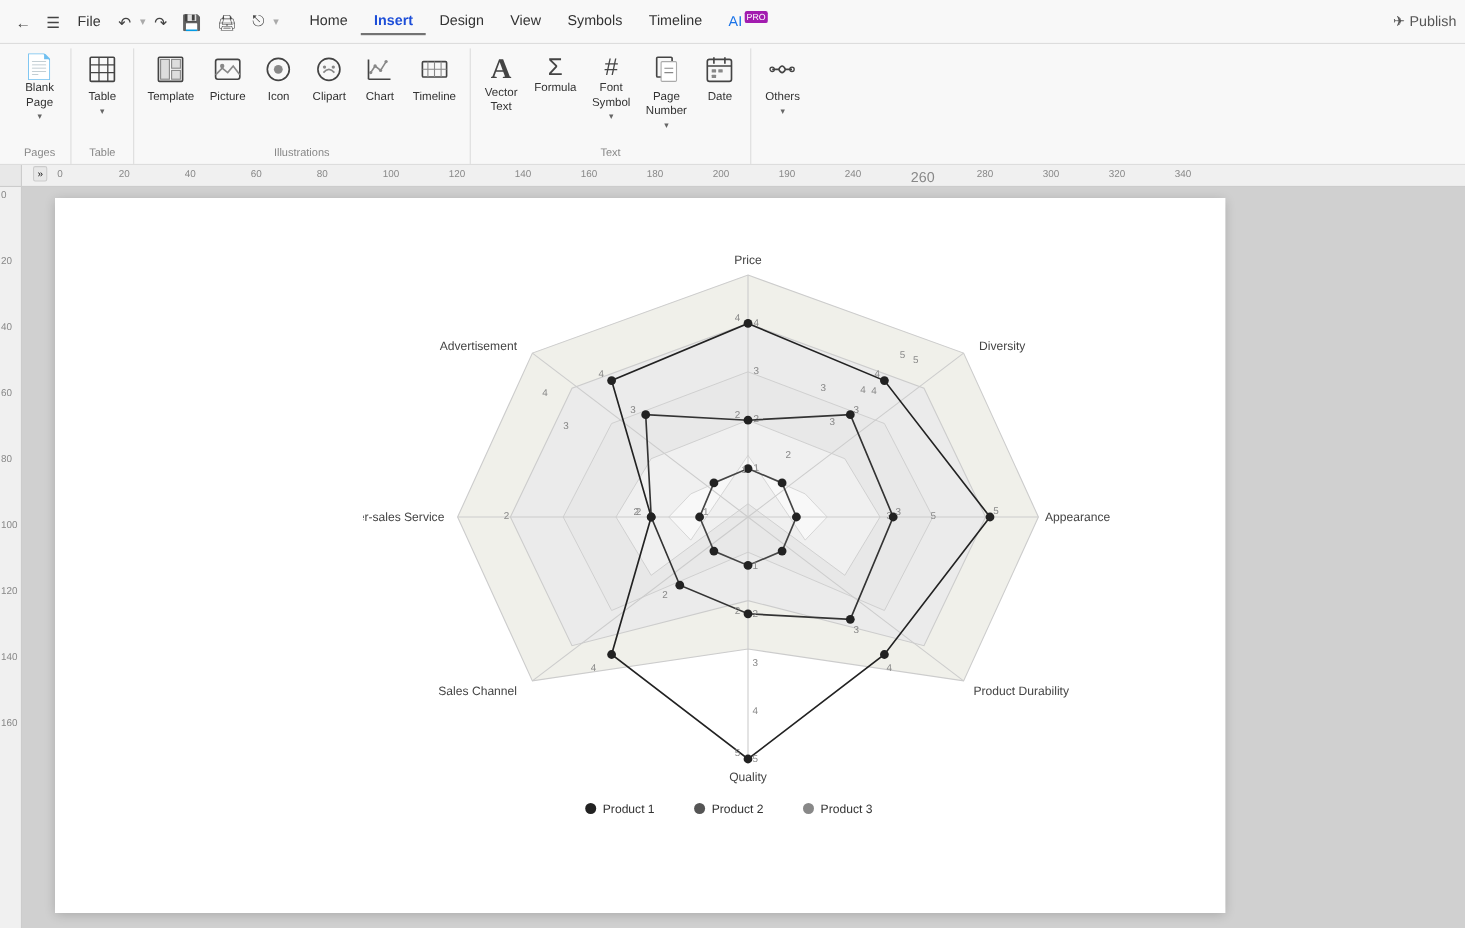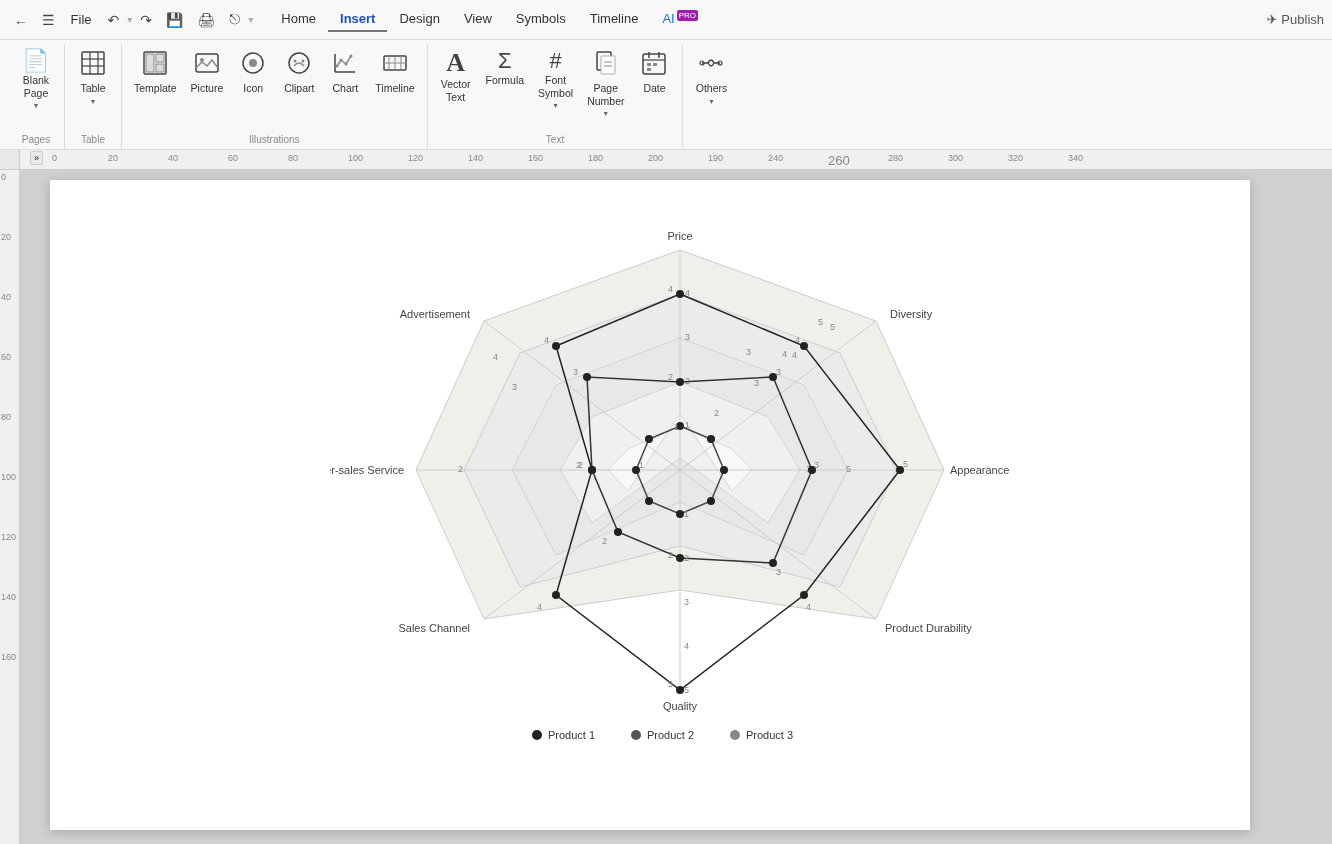--- a/index.html
+++ b/index.html
@@ -310,21 +310,21 @@
     <span style="position:absolute;top:122px;left:1px;font-size:9px;color:#888;">40</span>
     <span style="position:absolute;top:182px;left:1px;font-size:9px;color:#888;">60</span>
     <span style="position:absolute;top:242px;left:1px;font-size:9px;color:#888;">80</span>
     <span style="position:absolute;top:302px;left:1px;font-size:9px;color:#888;">100</span>
     <span style="position:absolute;top:362px;left:1px;font-size:9px;color:#888;">120</span>
     <span style="position:absolute;top:422px;left:1px;font-size:9px;color:#888;">140</span>
     <span style="position:absolute;top:482px;left:1px;font-size:9px;color:#888;">160</span>
   </div>
 
   <div style="position:absolute;top:20px;left:20px;right:0;bottom:0;background:#d0d0d0;overflow:hidden;">
-    <div style="background:white;position:absolute;top:10px;left:30px;width:1200px;min-height:650px;box-shadow:0 2px 10px rgba(0,0,0,0.2);">
+    <div style="background:white;position:absolute;top:10px;left:30px;width:1064px;min-height:650px;box-shadow:0 2px 10px rgba(0,0,0,0.2);">
 
       <svg width="700" height="580" viewBox="0 0 700 580" style="position:absolute;top:20px;left:280px;">
 
         <defs>
           <style>
             .ring-fill { fill: #f5f5f0; stroke: #ddd; stroke-width: 1; }
             .ring-fill-inner { fill: #ebebeb; stroke: #ccc; stroke-width: 0.8; }
             .axis-line { stroke: #ccc; stroke-width: 1; }
             .data-line { stroke: #222; stroke-width: 1.5; fill: none; }
             .data-point { fill: #222; }

